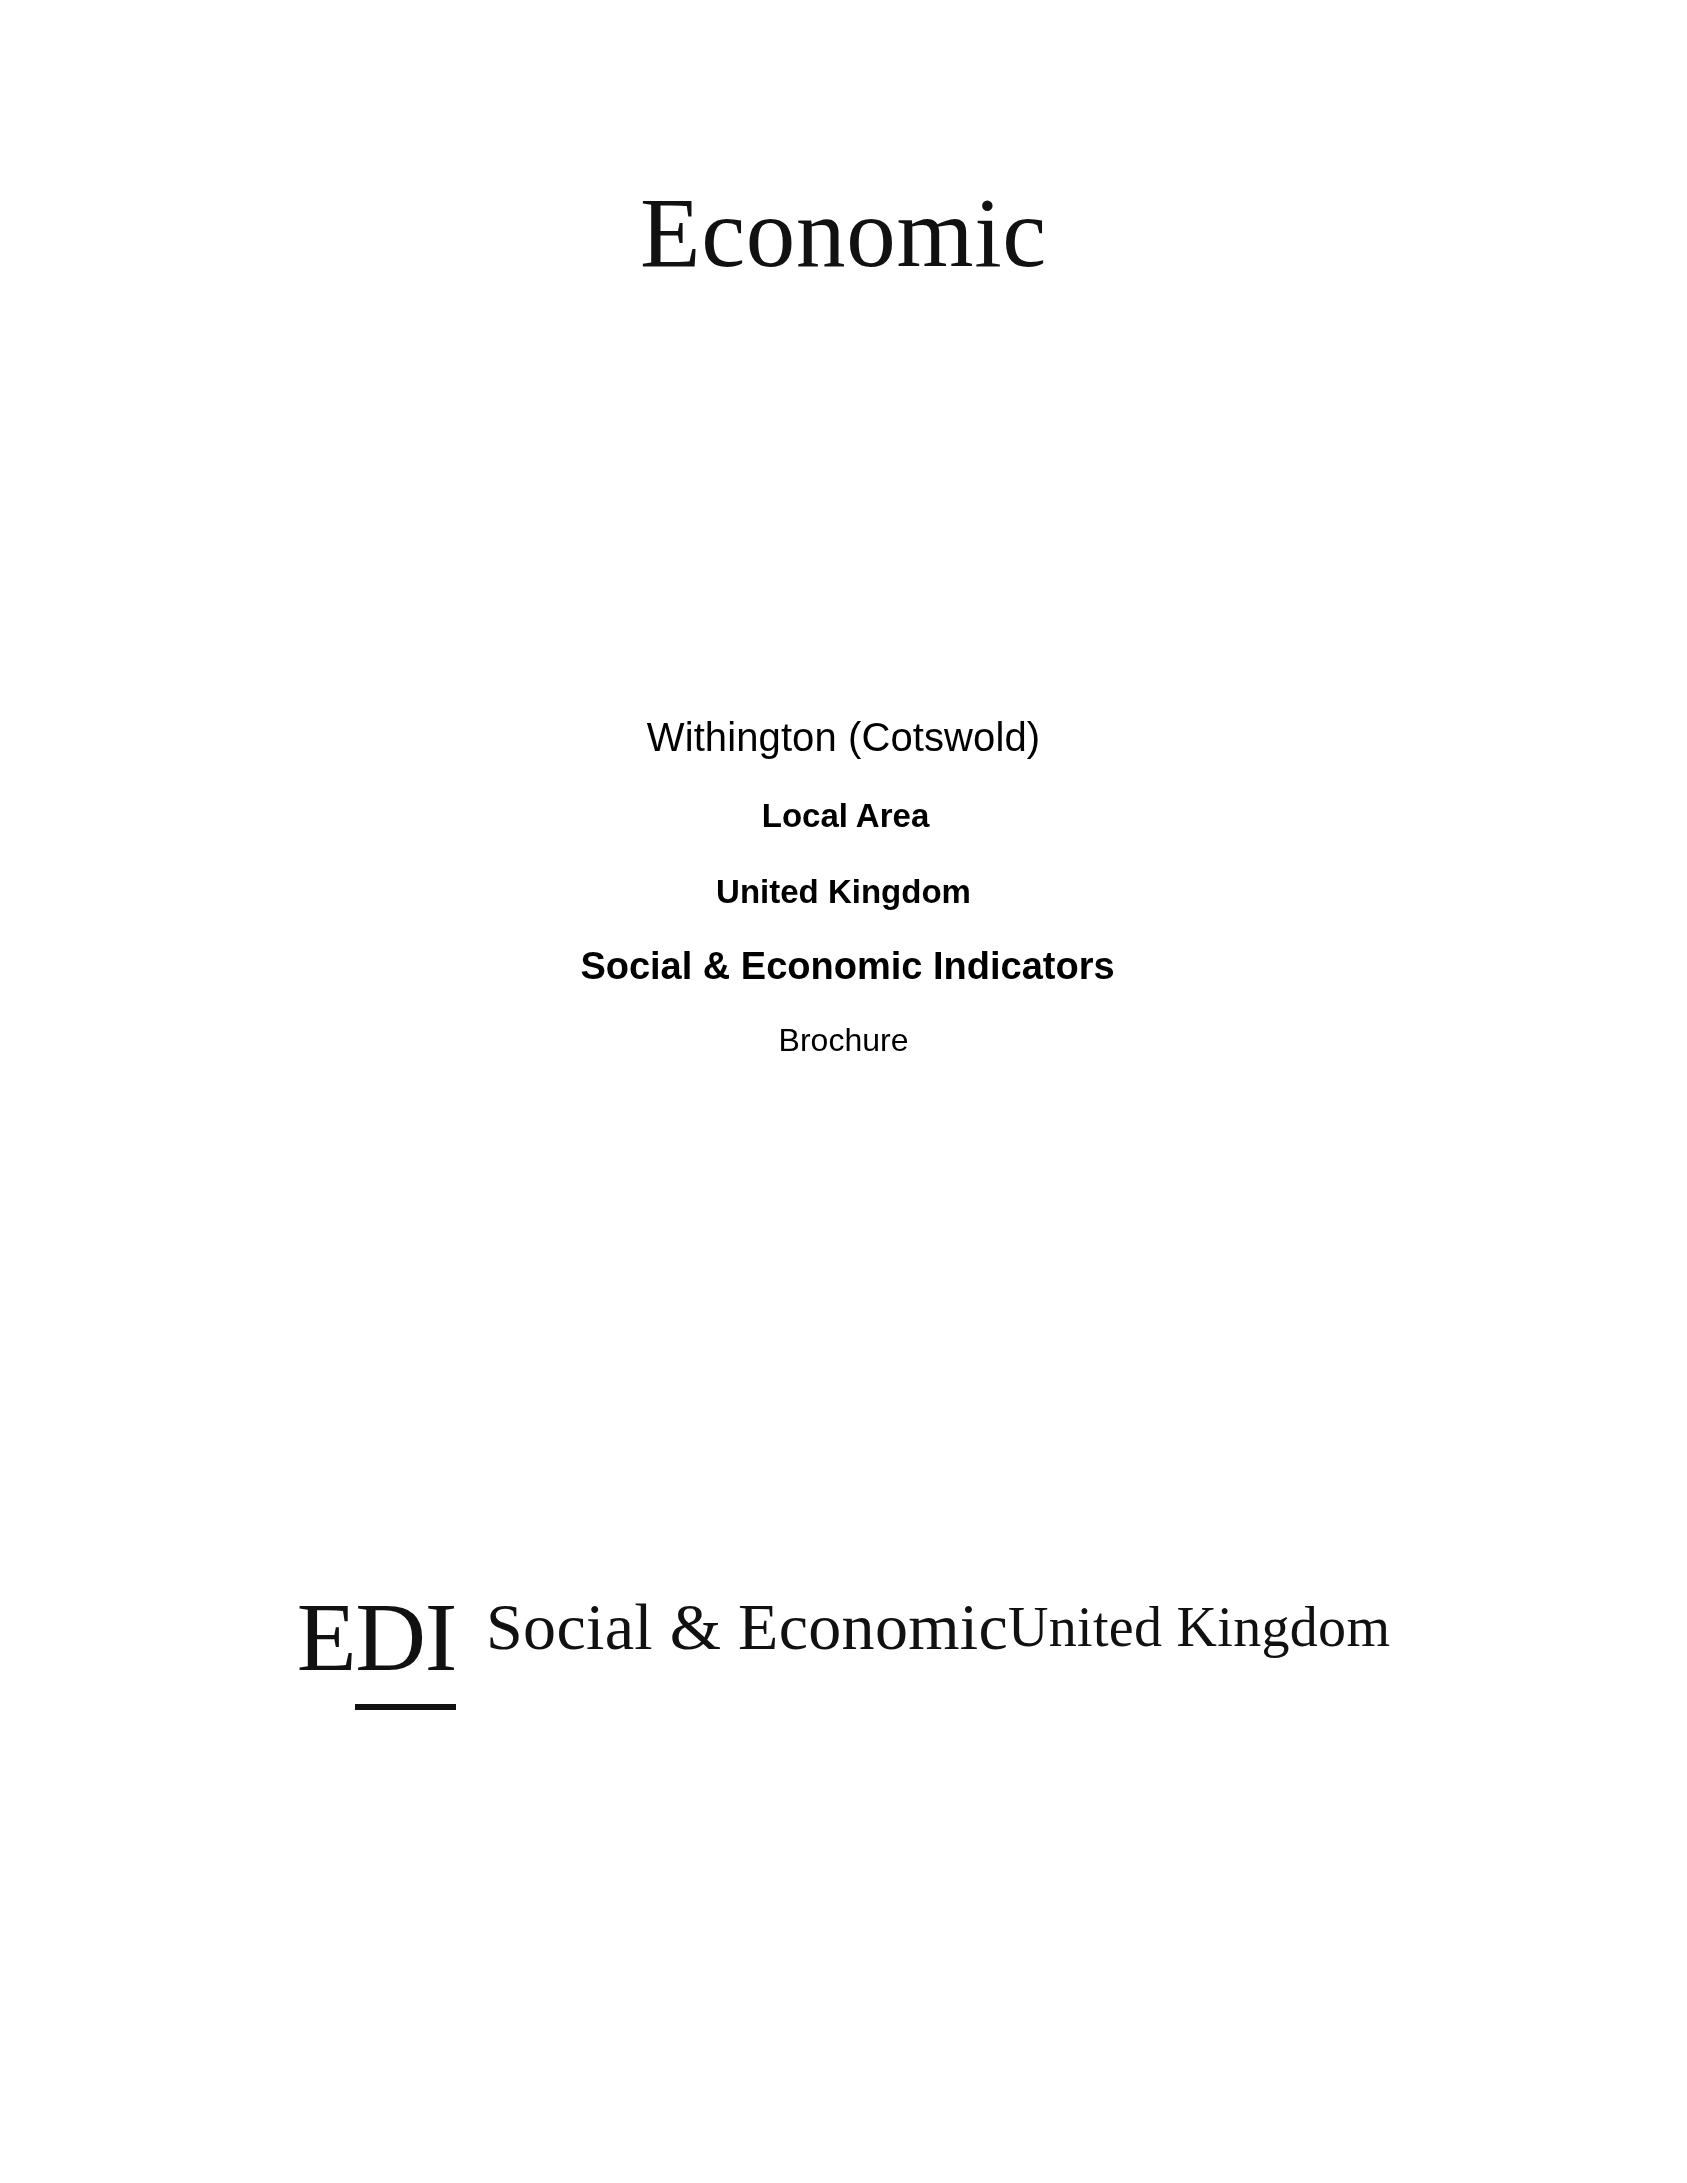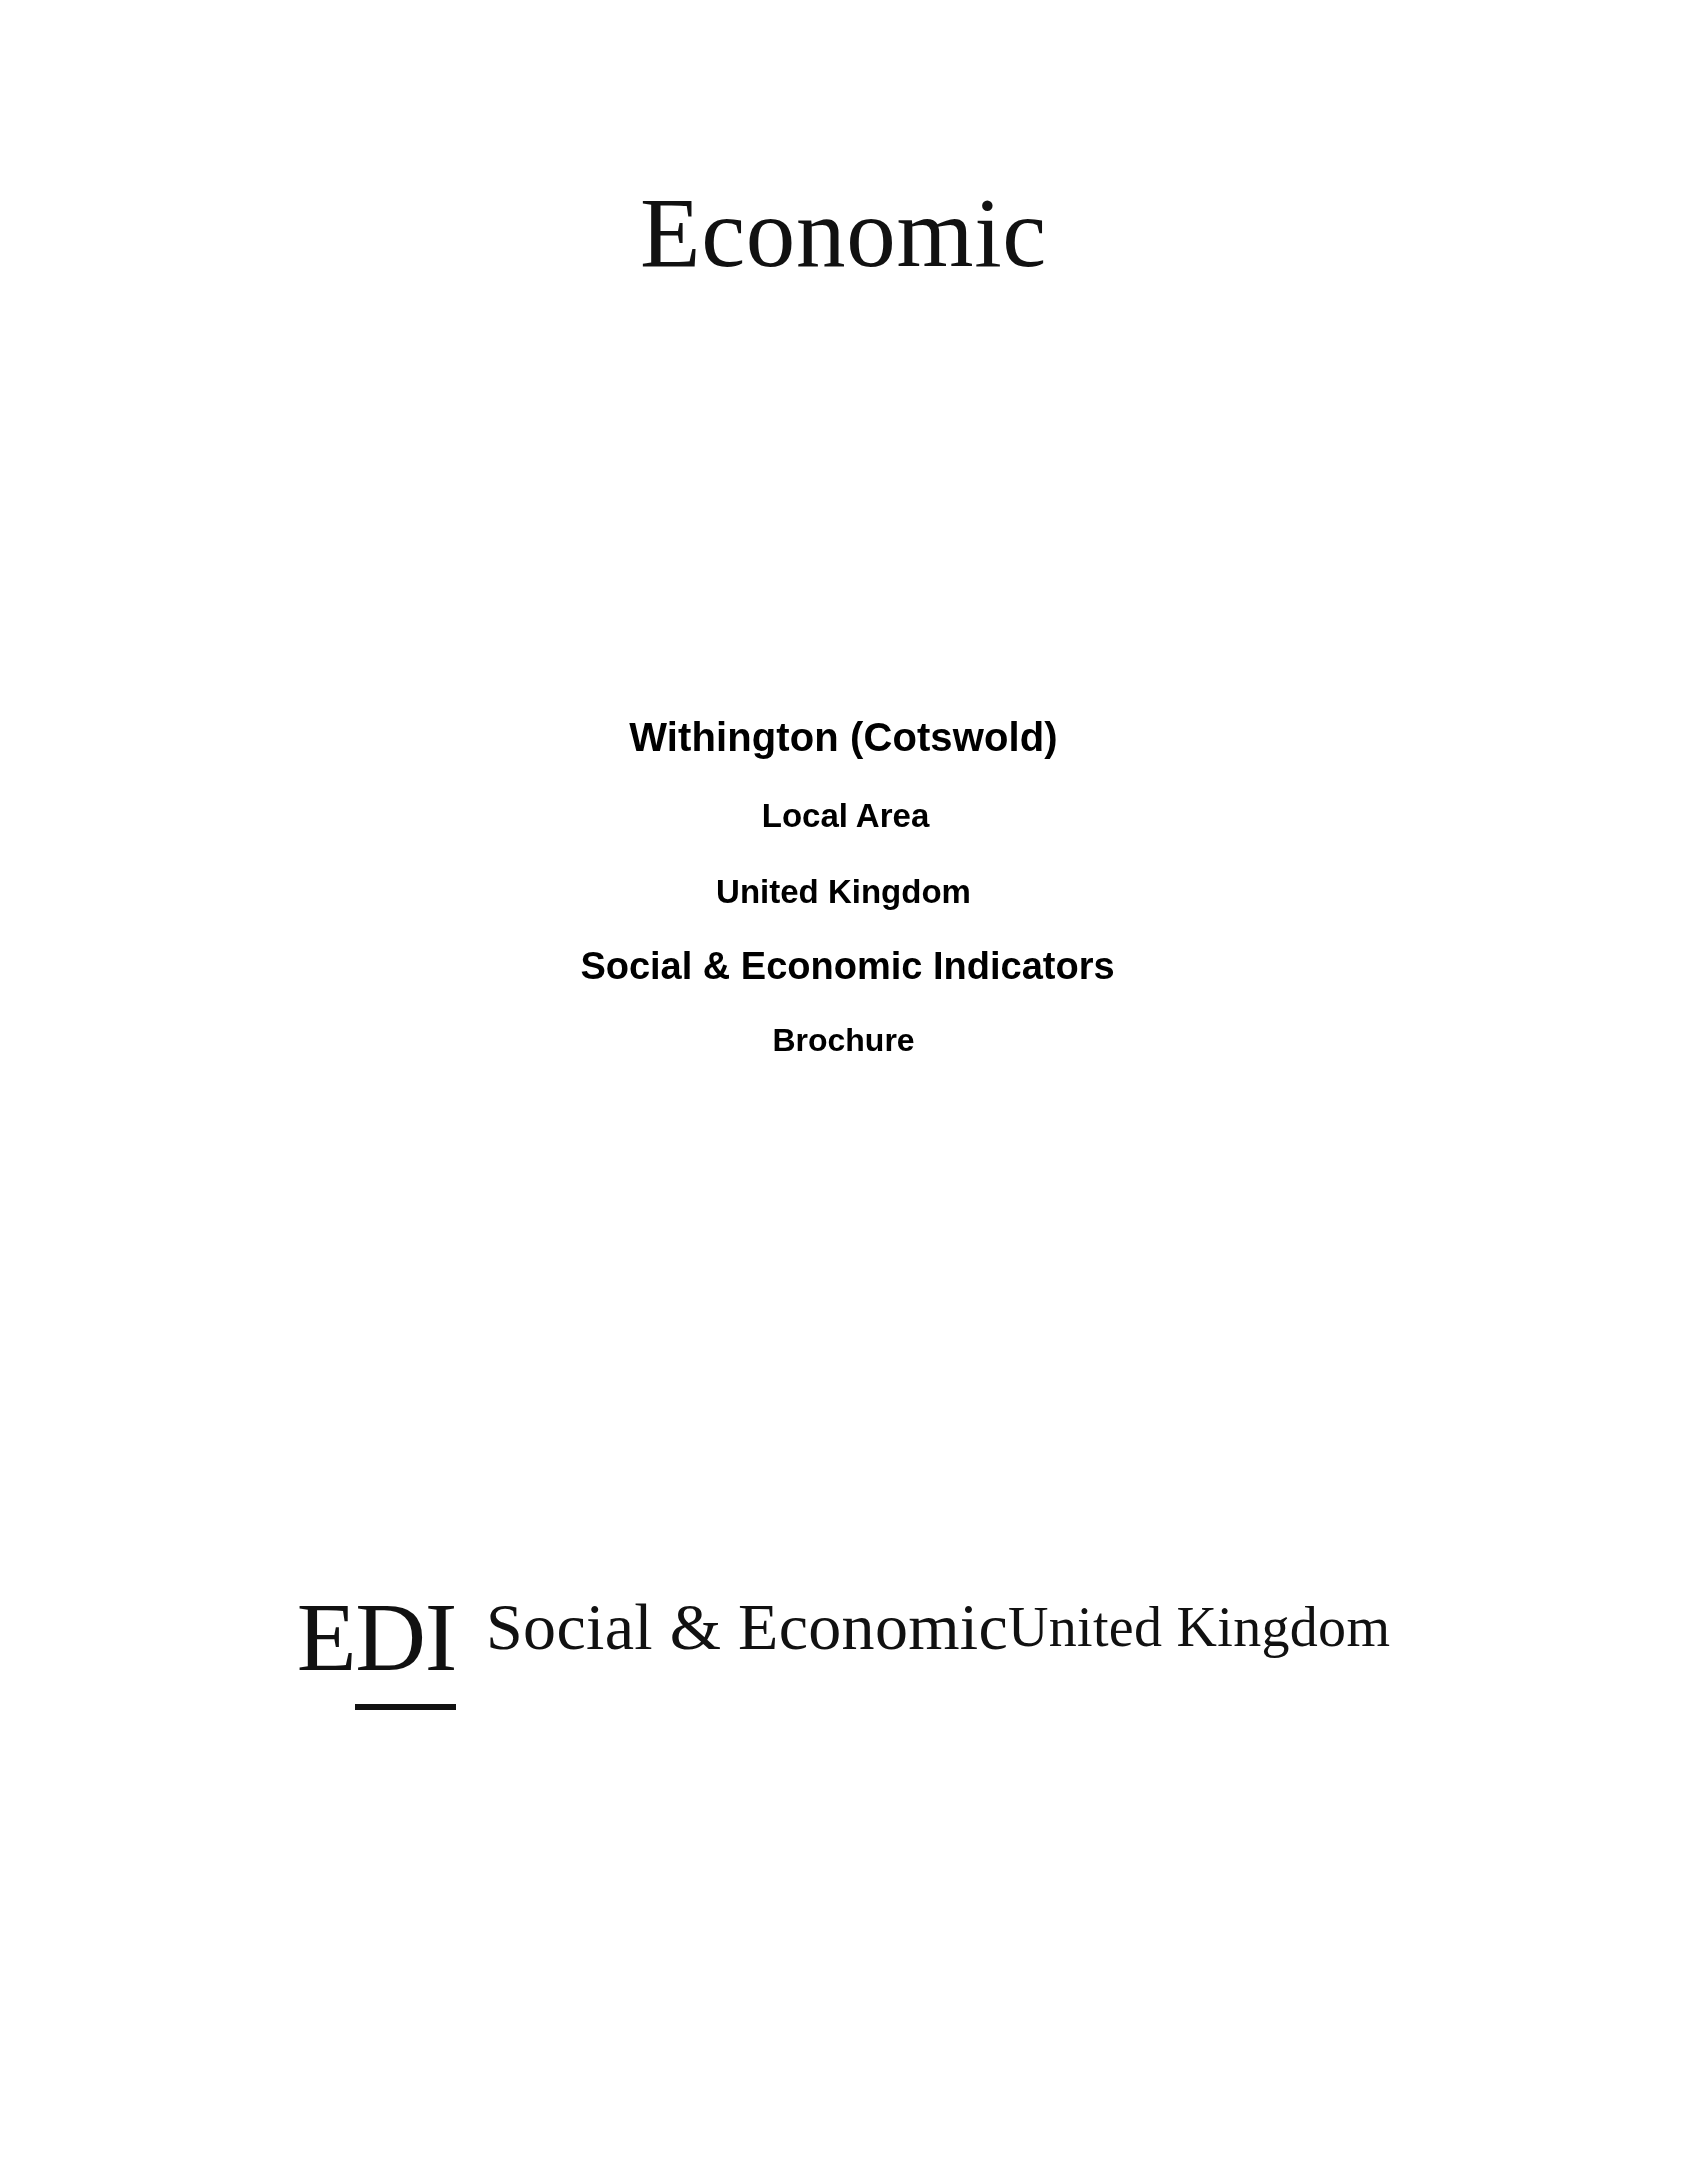--- a/index.html
+++ b/index.html
@@ -50,42 +50,42 @@
   
   .title-block {
     position: absolute;
     top: 715px;
     left: 0;
     width: 1687px;
     text-align: center;
   }
   .title-block .t-main {
     font-size: 40px;
-    font-weight: bold;
+    font-weight: normal;
     margin: 0 0 37px 0;
     letter-spacing: 0.1px;
   }
   .title-block .t-sub {
     font-size: 33px;
     font-weight: bold;
     margin: 0 0 38px 4px;
   }
   .title-block .t-country {
     font-size: 33px;
     font-weight: bold;
     margin: 0 0 34px 0;
   }
   .title-block .t-series {
     font-size: 38px;
     font-weight: bold;
     margin: 0 0 34px 8px;
   }
   .title-block .t-doctype {
     font-size: 32px;
-    font-weight: bold;
+    font-weight: normal;
     margin: 4px;
   }
 
   
   .footer-logo {
     position: absolute;
     top: 1588px;
     left: 0;
     width: 1687px;
     display: flex;

